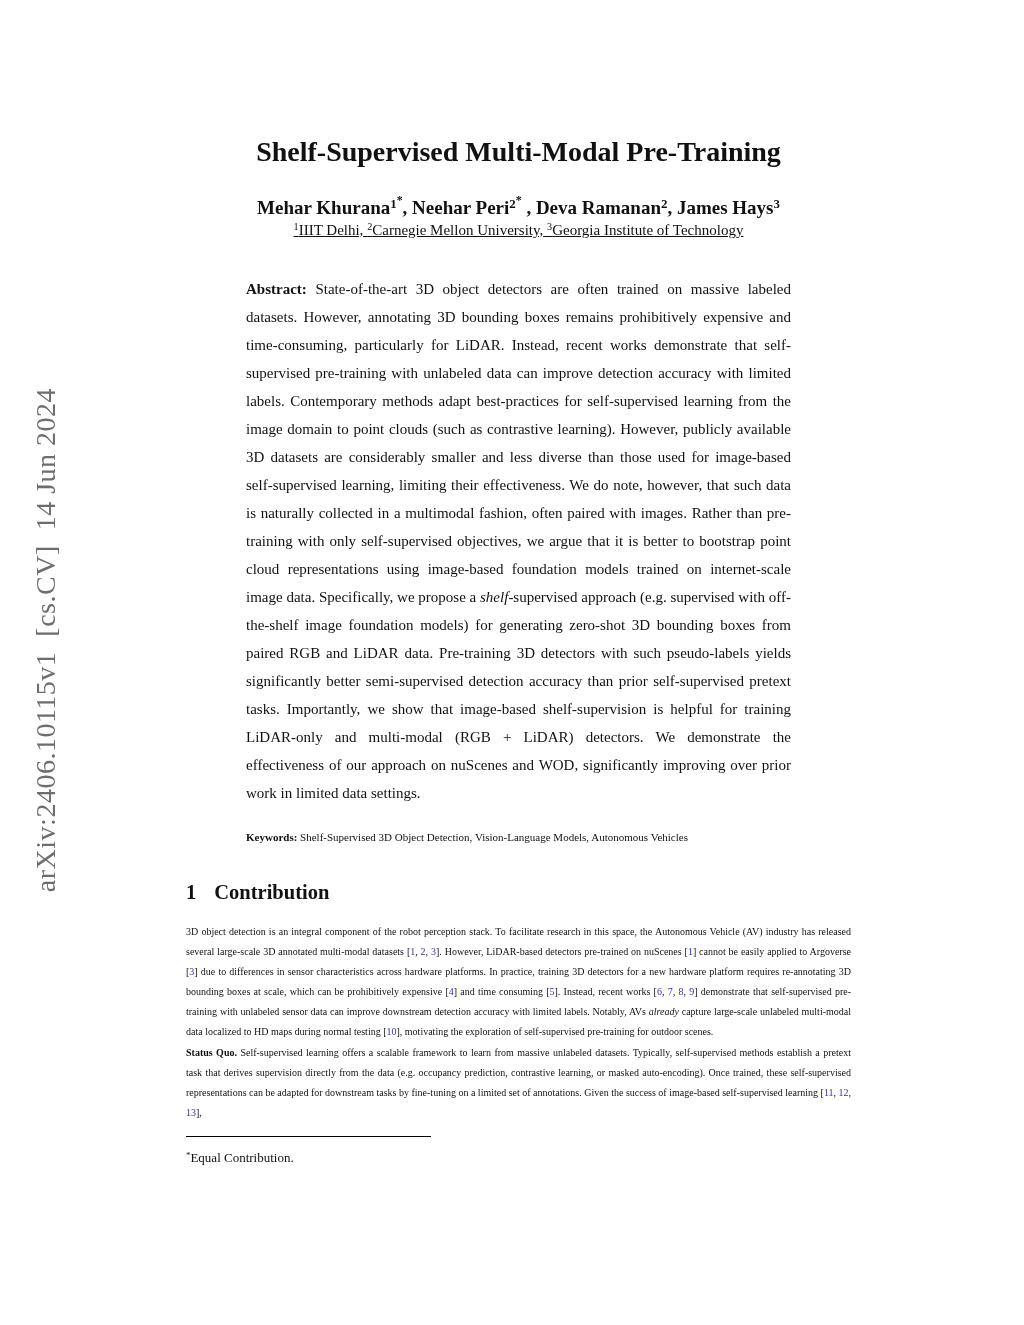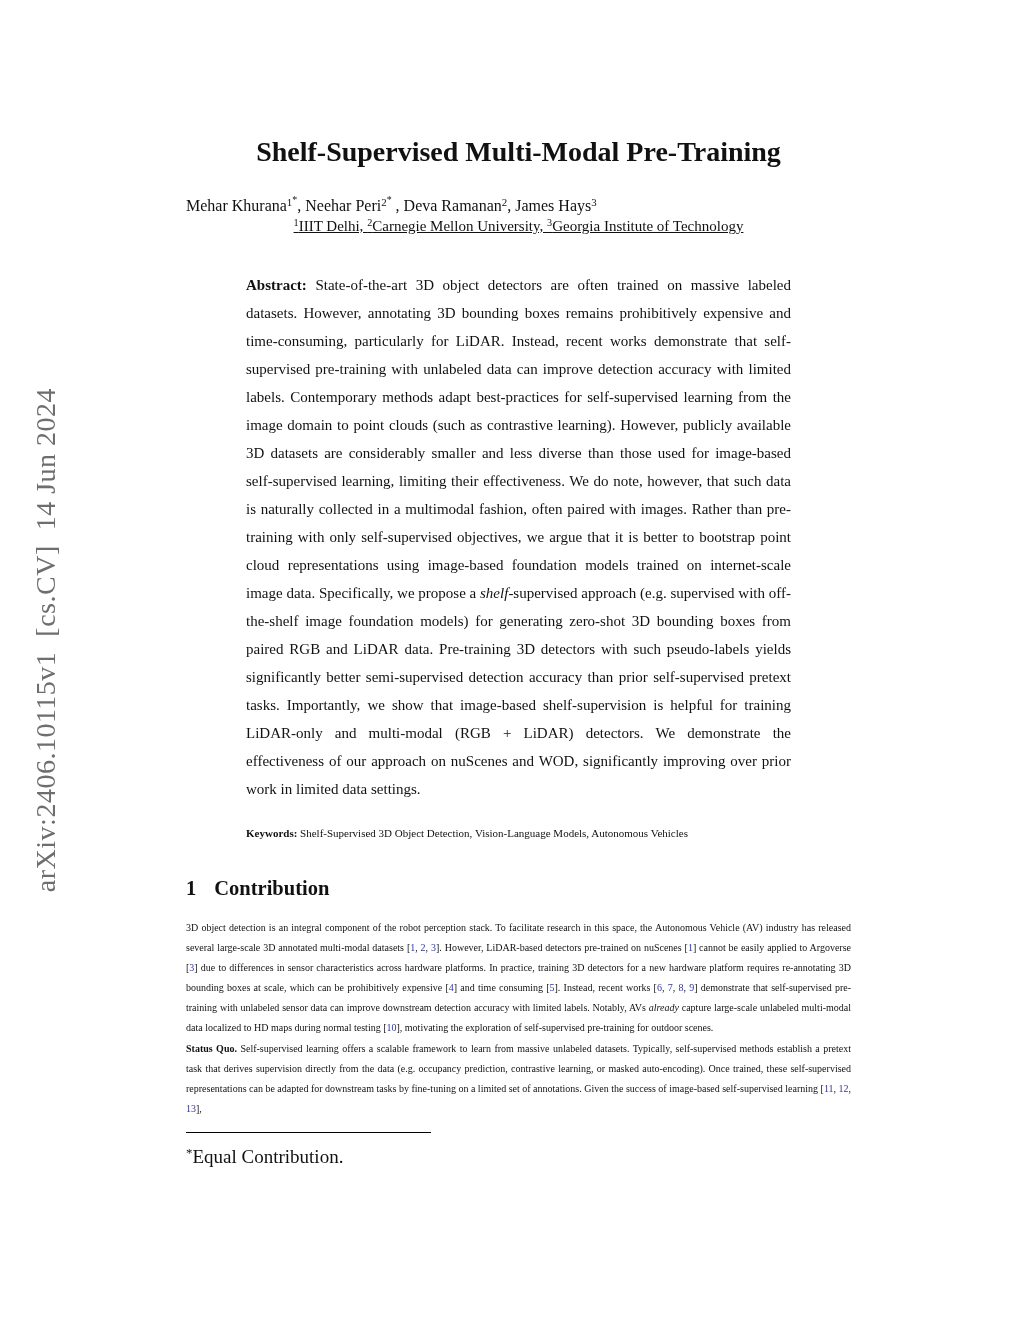--- a/index.html
+++ b/index.html
@@ -32,22 +32,23 @@
   }
   .paper-title{
     margin-top:134px;
     text-align:center;
     font-size:28px;
     font-weight:bold;
     line-height:35px;
   }
   .authors{
     margin-top:28px;
-    font-size:16px;
-    font-weight:normal;
+    text-align:center;
+    font-size:19px;
+    font-weight:bold;
   }
   .affiliations{
     margin-top:3px;
     text-align:center;
     font-size:15px;
     text-decoration:underline;
   }
   .abstract{
     margin:36px auto 0;
     width:545px;
@@ -78,21 +79,21 @@
   .para.tight{margin-top:1px;}
   .footnote-rule{
     margin-top:13px;
     width:245px;
     border:none;
     border-top:1.2px solid #000;
     margin-left:0;
   }
   .footnote{
     margin-top:13px;
-    font-size:19px;
+    font-size:13px;
   }
   
   .seg-b{font-weight:bold;}
   .seg-i{font-style:italic;}
   .seg-cite{color:var(--cite);}
   .seg-sup{font-size:68%;position:relative;top:-0.45em;}
   .seg-supstar{font-size:62%;position:relative;top:-0.85em;}
 </style>
 </head>
 <body>

